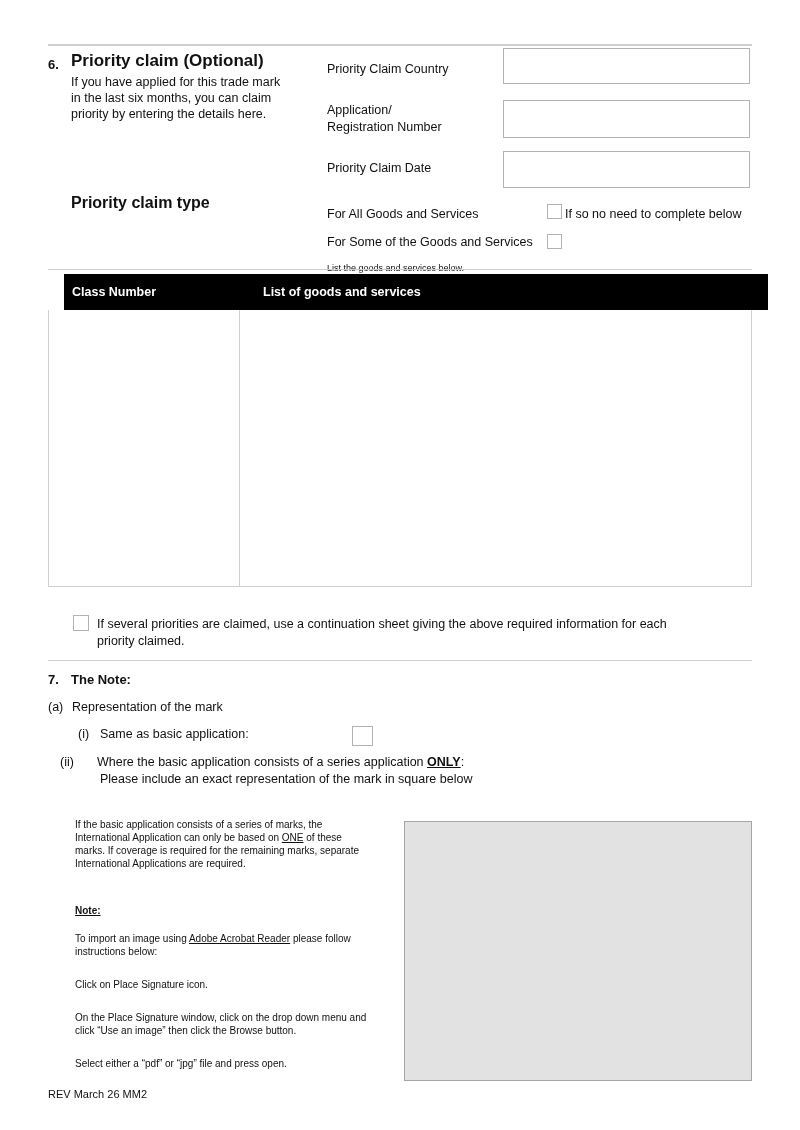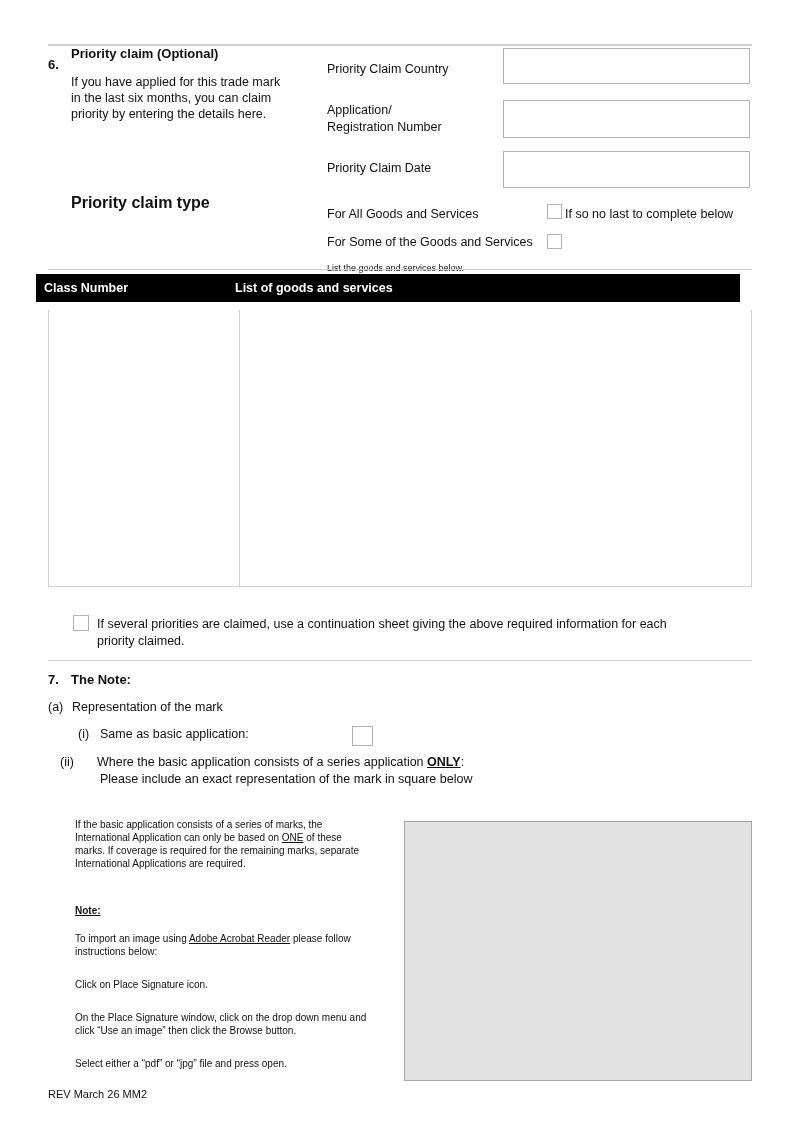--- a/index.html
+++ b/index.html
@@ -30,22 +30,22 @@
     outline: none;
   }
   .checkbox {
     position: absolute;
     border: 1px solid #b3b3b3;
     background: #ffffff;
     box-sizing: border-box;
   }
   .tbl-header {
     position: absolute;
-    left: 36px; top: 274px;
-    width: 704px; height: 28px;
+    left: 64px; top: 274px;
+    width: 704px; height: 36px;
     background: #000000;
     color: #ffffff;
     display: flex;
     align-items: center;
     font-weight: bold;
     font-size: 12.5px;
   }
   .tbl-header .col1 { width: 191px; padding-left: 8px; box-sizing: border-box; }
   .tbl-header .col2 { flex: 1; padding-left: 8px; }
   .tbl-body {
@@ -81,39 +81,39 @@
   }
 </style>
 </head>
 <body>
 
 <div class="page">
 
   <div class="rule" style="left:48px; top:44px; width:704px;"></div>
 
   <div class="abs t bold" style="left:48px; top:57px; font-size:13px;">6.</div>
-  <div class="abs t bold" style="left:71px; top:46px; font-size:13px;">Priority claim (Optional)</div>
+  <div class="abs t bold" style="left:71px; top:53px; font-size:17px;">Priority claim (Optional)</div>
   <div class="abs t" style="left:71px; top:74px; width:250px;">If you have applied for this trade mark
 in the last six months, you can claim
 priority by entering the details here.</div>
 
   <div class="abs t" style="left:327px; top:61px;">Priority Claim Country</div>
   <div class="abs t" style="left:327px; top:102px; line-height:16.5px;">Application/
 Registration Number</div>
   <div class="abs t" style="left:327px; top:160px;">Priority Claim Date</div>
 
   <input type="text" class="inputbox" style="top: 48px; height: 36px;">
   <input type="text" class="inputbox" style="top: 100px; height: 38px;">
   <input type="text" class="inputbox" style="top: 151px; height: 37px;">
 
   <div class="abs t bold" style="left:71px; top:195px; font-size:16px;">Priority claim type</div>
 
   <div class="abs t" style="left:327px; top:206px;">For All Goods and Services</div>
   <div class="checkbox" style="left:547px; top:204px; width:15px; height:15px;"></div>
-  <div class="abs t" style="left:565px; top:206px;">If so no last to complete below</div>
+  <div class="abs t" style="left:565px; top:206px;">If so no need to complete below</div>
 
   <div class="abs t" style="left:327px; top:234px;">For Some of the Goods and Services</div>
   <div class="checkbox" style="left:547px; top:234px; width:15px; height:15px;"></div>
   <div class="abs small" style="left:327px; top:251px;margin-top:12px;">List the goods and services below.</div>
 
   <div class="rule" style="left:48px; top:269px; width:704px; height:1px;"></div>
 
   <div class="tbl-header">
     <div class="col1">Class Number</div>
     <div class="col2">List of goods and services</div>

